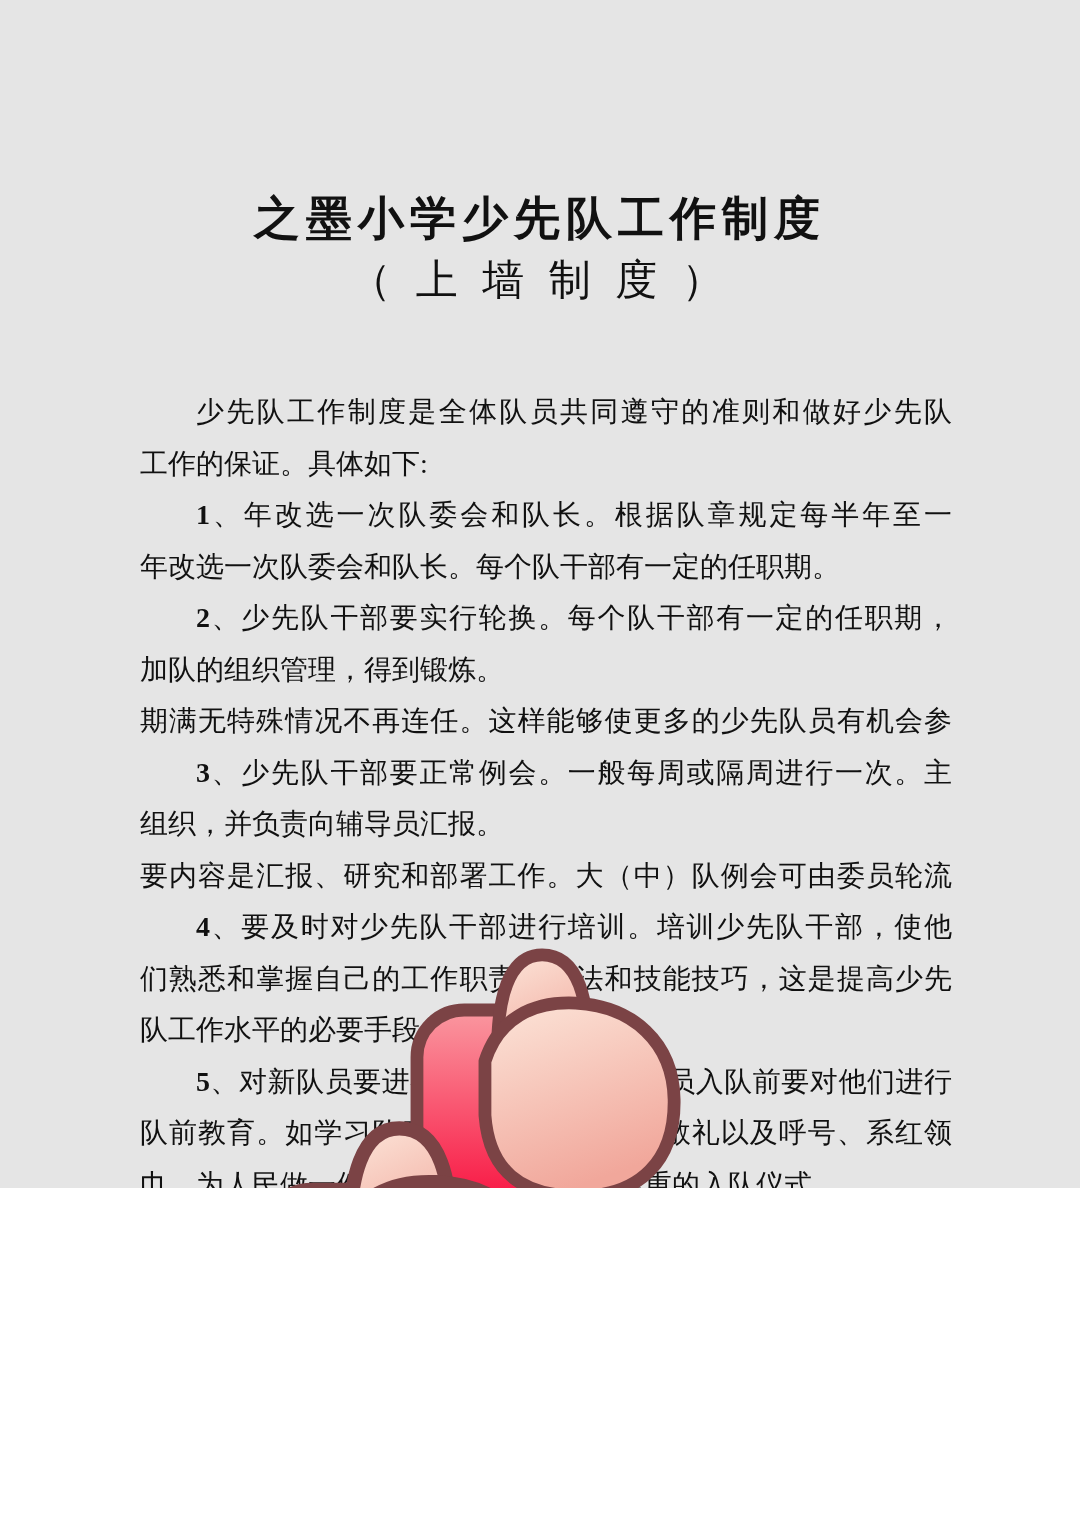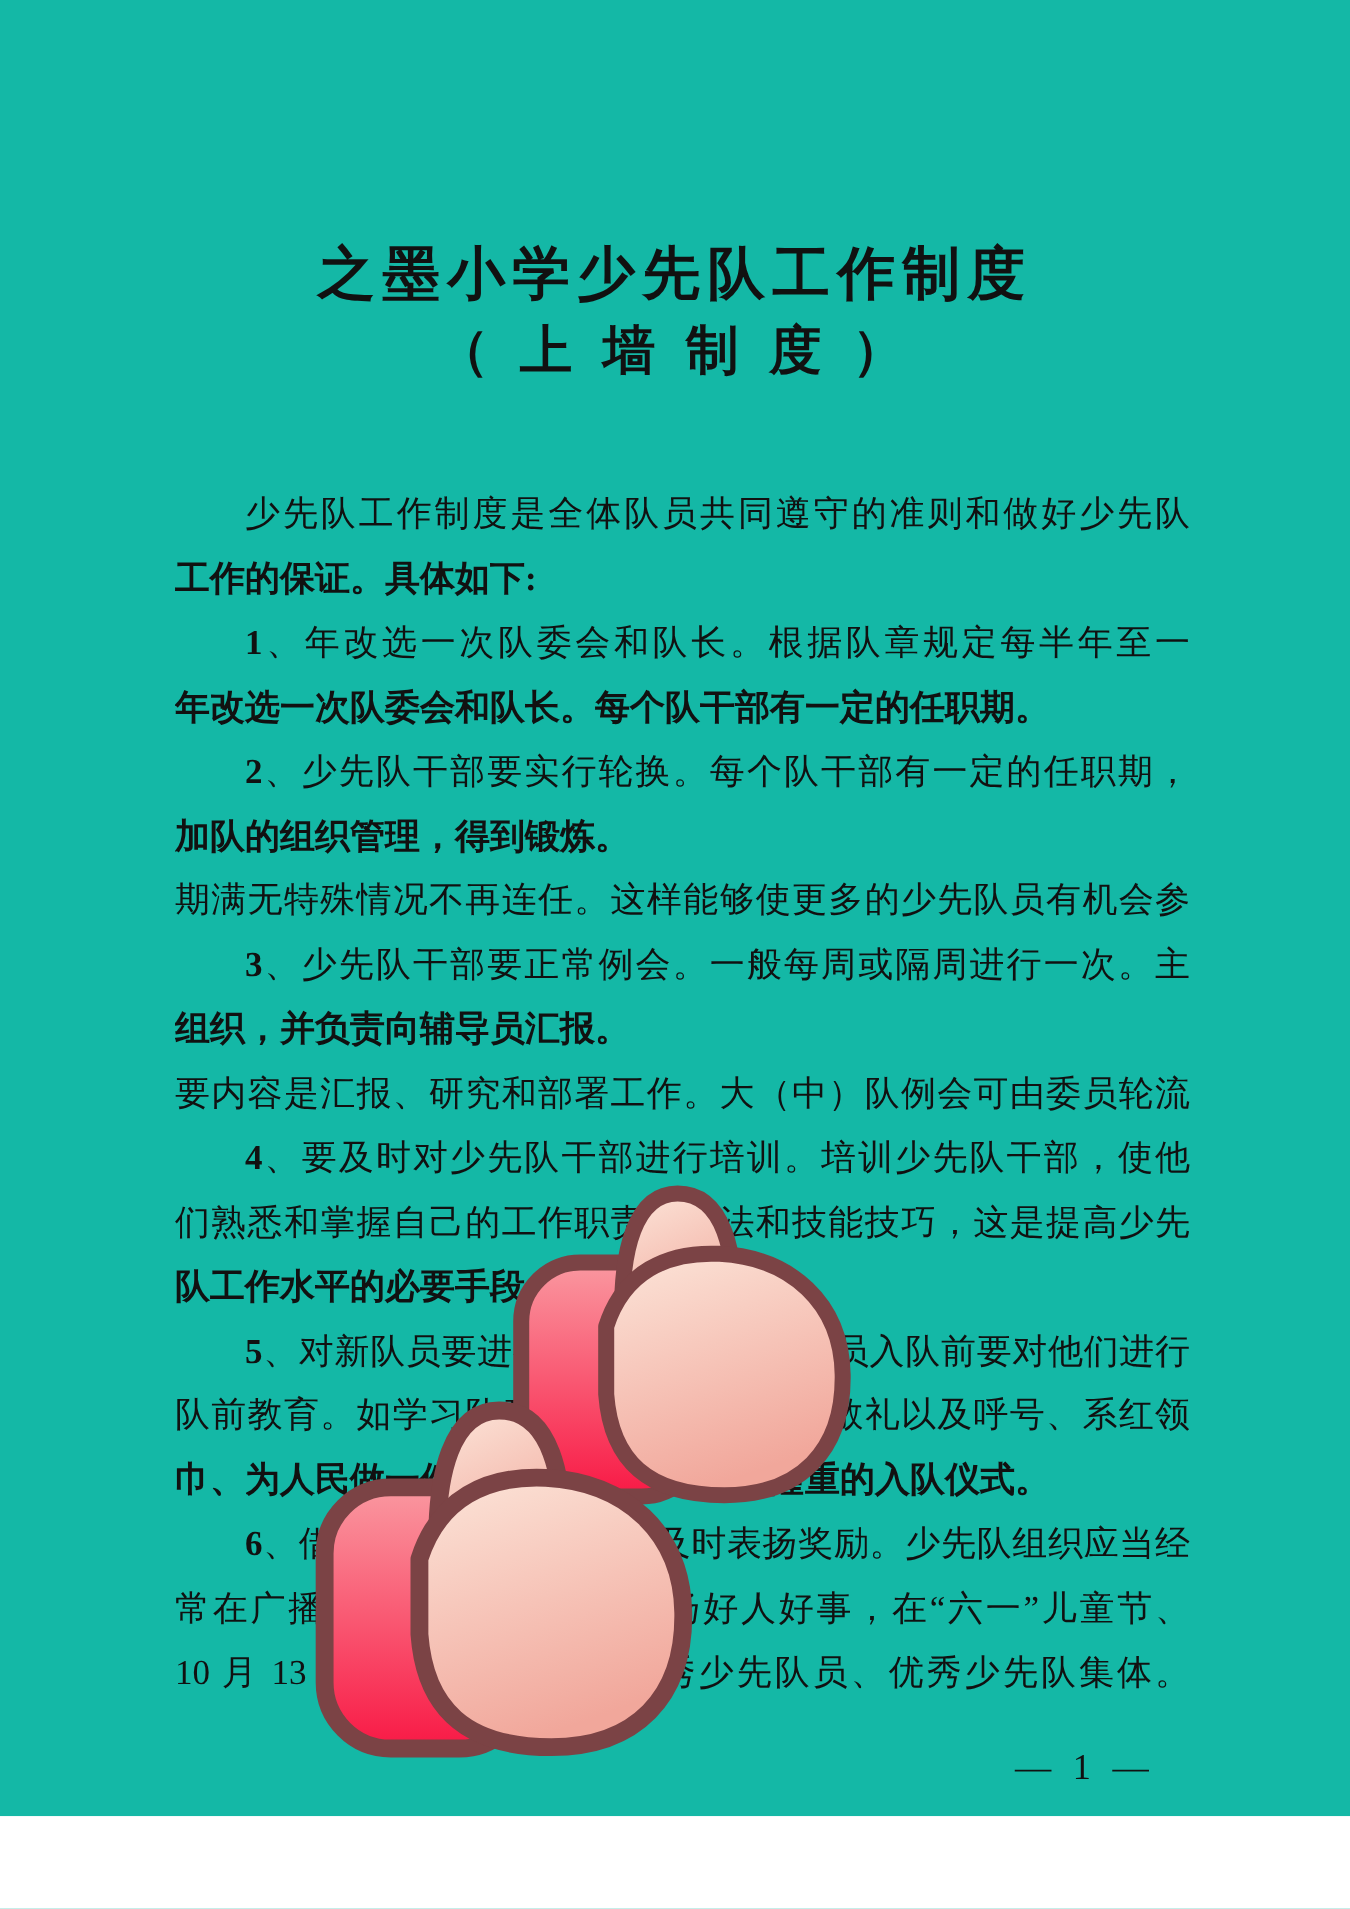--- a/index.html
+++ b/index.html
@@ -1,36 +1,36 @@
 <!DOCTYPE html>
 <html><head>
 <meta charset="utf-8">
 <style>
   html,body{margin:0;padding:0;background:#fff;}
   .page{
-    position:relative;width:1080px;height:1453px;background:#14b8a6;overflow:hidden;
+    position:relative;width:1080px;height:1188px;background:#e5e5e5;overflow:hidden;
     font-family:"Liberation Serif","DejaVu Serif",serif;color:#111;
   }
   .title{
     position:absolute;top:188px;left:0;width:1080px;text-align:center;
     font-size:46px;font-weight:bold;letter-spacing:6px;white-space:nowrap;
   }
   .subtitle{
     position:absolute;top:252px;left:0;width:1080px;text-align:center;
-    font-size:42px;font-weight:bold;letter-spacing:7px;white-space:nowrap;
+    font-size:42px;font-weight:normal;letter-spacing:7px;white-space:nowrap;
   }
   .bodytext{
     position:absolute;left:140px;top:386px;width:812px;
     font-size:28px;line-height:51.5px;
   }
   .line{
     text-align:justify;text-align-last:justify;text-justify:inter-character;
     height:51.5px;overflow:hidden;
   }
-  .line.end{text-align-last:left;font-weight:bold;}
+  .line.end{text-align-last:left;}
   .line.ind{text-indent:56px;}
   .num{font-weight:bold;}
   .footer{
     position:absolute;left:812px;top:1398px;font-size:29px;letter-spacing:5px;
     white-space:nowrap;
   }
   .sticker{position:absolute;overflow:visible;}
   .sticker.s1{left:388px;top:941px;width:322px;height:268px;z-index:5;}
   .sticker.s2{left:231px;top:1113px;width:352px;height:299px;z-index:6;}
   .defs{position:absolute;width:0;height:0;}

